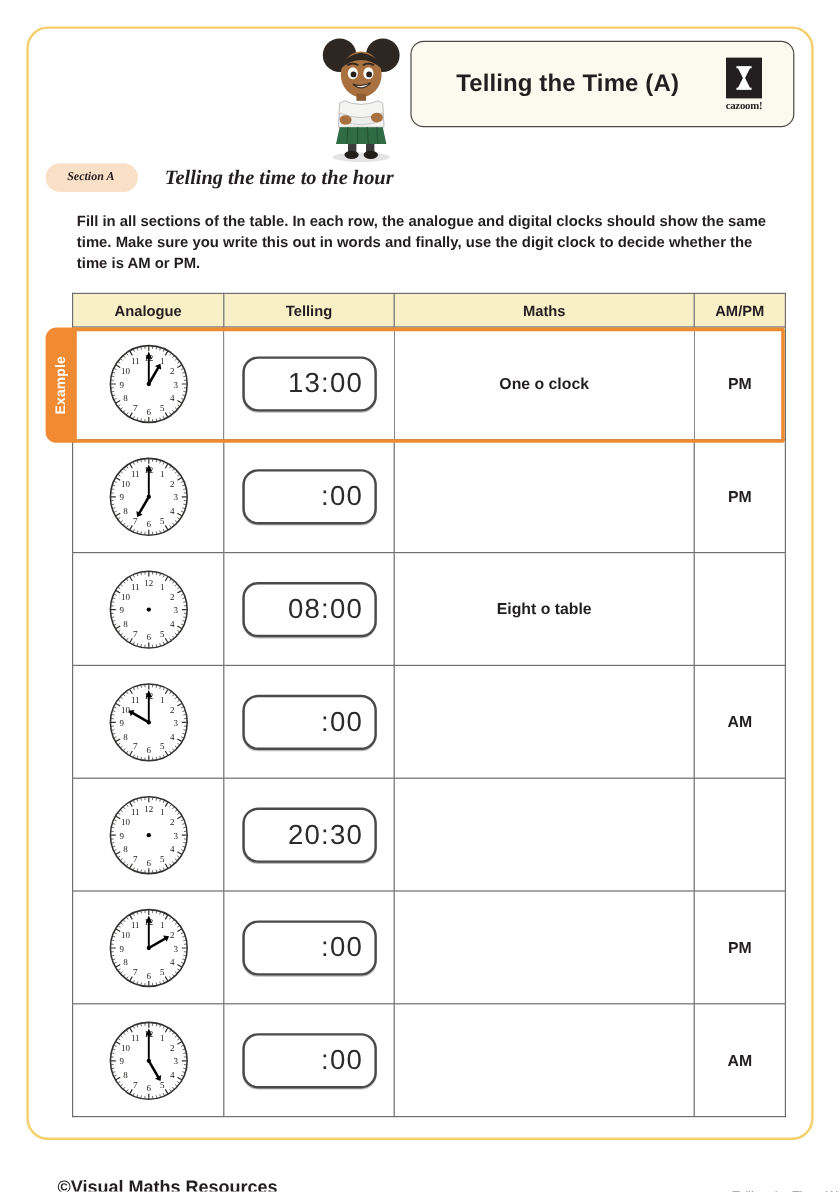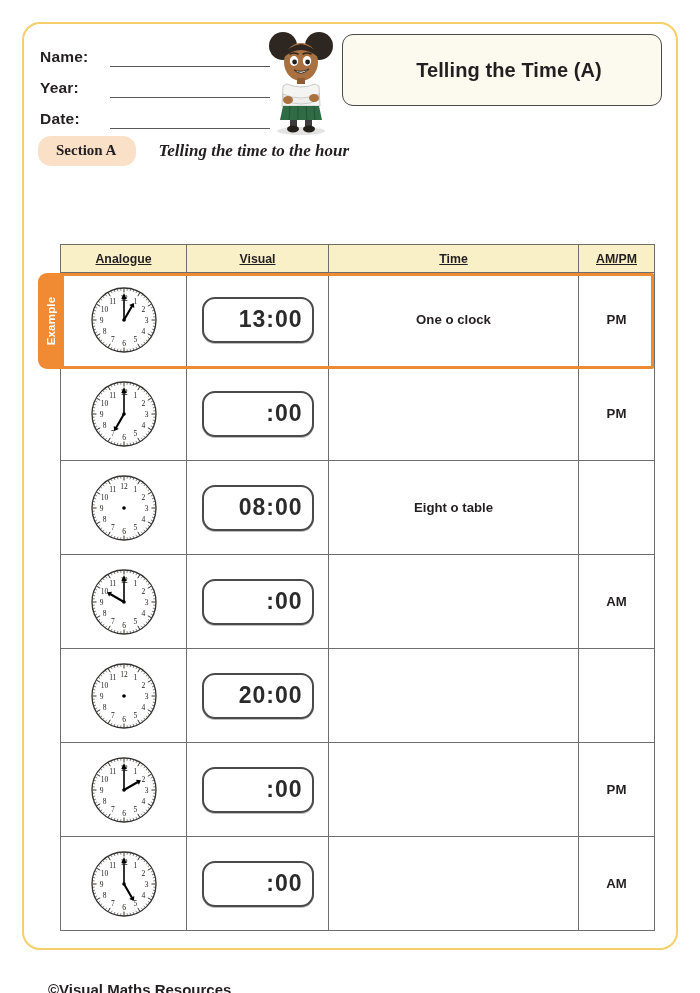--- a/index.html
+++ b/index.html
@@ -61,41 +61,41 @@
     font-size: 9px; font-weight: bold; color: #231f20;
     font-family: "Liberation Serif", serif; margin-top: 1px; letter-spacing: -.2px;
   }
 
   
   .section-bar { position: absolute; left: 14px; top: 112px; display: flex; align-items: center; }
   .section-pill {
     background: #fbe0c8; color: #231f20;
     padding: 6px 20px 7px 18px; border-radius: 13px;
     font-family: "Liberation Serif", serif;
-    font-weight: bold; font-size: 15px;
+    font-weight: bold; font-style: italic; font-size: 10px;
   }
   .section-title {
     margin-left: 22px;
     font-family: "Liberation Serif", serif;
     font-weight: bold; font-style: italic; font-size: 17px;
   }
 
   
   .instructions {
     position: absolute; left: 40px; top: 152px; width: 580px;
     font-size: 12.4px; font-weight: bold; line-height: 1.42; color: #231f20;
   }
 
   
   .table-wrap { position: absolute; left: 36px; top: 220px; width: 594px; }
   table.tt { border-collapse: collapse; width: 594px; table-layout: fixed; }
   table.tt th, table.tt td { border: 1px solid #6e6e6e; }
   table.tt th {
     background: #faf0c8; height: 28px;
-    font-size: 12.3px; font-weight: bold; color: #231f20; text-decoration: underline;
+    font-size: 12.3px; font-weight: bold; color: #231f20;
   }
   col.c-analogue { width: 126px; }
   col.c-digital  { width: 142px; }
   col.c-words    { width: 250px; }
   col.c-ampm     { width: 76px; }
 
   table.tt td { height: 94px; vertical-align: middle; text-align: center; background: #fff; }
   td.words-cell { font-size: 13.2px; font-weight: bold; margin-left: 41px; }
   td.ampm-cell  { font-size: 13.2px; font-weight: bold; }
 
@@ -124,53 +124,39 @@
   
   .digital {
     width: 112px; height: 46px; margin: 0 auto;
     border: 2.4px solid #4a4a4a; border-radius: 13px;
     background: #fff;
     box-shadow: inset 0 0 0 2px #ffffff, 0 1px 0 #bdbdbd;
     display: flex; align-items: center; justify-content: flex-end;
     padding-right: 9px;
   }
   .digital-text {
-    font-size: 23px; font-weight: bold; color: #2b2b2b;
+    font-size: 23px; font-weight: normal; color: #2b2b2b;
     letter-spacing: 1px; line-height: 1;
   }
 
   
   .clock-svg { display: block; margin: 0 auto; }
 
   
   .footer { position: absolute; left: 24px; top: 955px; width: 652px; }
   .foot-left { position: absolute; left: 0; top: 0; font-size: 15px; line-height: 1.45; font-weight: bold; }
   .foot-right { position: absolute; right: 0; top: 12px; font-size: 10.5px; }
 </style>
 </head>
 <body>
 
 <div class="page">
 
   <div class="header">
 
-    <div class="fields">
-      <div class="field-row">
-        <div class="field-label">Name:</div>
-        <div class="field-line"></div>
-      </div>
-      <div class="field-row">
-        <div class="field-label">Year:</div>
-        <div class="field-line"></div>
-      </div>
-      <div class="field-row">
-        <div class="field-label">Date:</div>
-        <div class="field-line"></div>
-      </div>
-    </div>
 
     <div class="character">
       <svg viewBox="0 0 90 112" width="90" height="112">
         <ellipse cx="45" cy="107" rx="24" ry="4" fill="#d9d9d9" opacity="0.75"></ellipse>
 
         <circle cx="27" cy="22" r="14" fill="#2e2620"></circle>
         <circle cx="63" cy="22" r="14" fill="#2e2620"></circle>
 
         <ellipse cx="45" cy="38" rx="17" ry="19" fill="#a9713f"></ellipse>
 
@@ -201,42 +187,53 @@
         <rect x="34" y="96" width="7" height="9" fill="#3c3c3c"></rect>
         <rect x="49" y="96" width="7" height="9" fill="#3c3c3c"></rect>
 
         <ellipse cx="37" cy="105" rx="6" ry="3.4" fill="#23201c"></ellipse>
         <ellipse cx="53" cy="105" rx="6" ry="3.4" fill="#23201c"></ellipse>
       </svg>
     </div>
 
     <div class="title-box">
       <div class="title-text">Telling the Time (A)</div>
+      <div class="logo">
+        <div class="logo-mark">
+          <svg viewBox="0 0 20 24" width="18" height="22">
+            <path d="M4 2 H16 L11 12 L16 22 H4 L9 12 Z" fill="#ffffff"></path>
+            <rect x="3" y="1" width="14" height="2" fill="#ffffff"></rect>
+            <rect x="3" y="21" width="14" height="2" fill="#ffffff"></rect>
+          </svg>
+        </div>
+        <div class="logo-word">cazoom!</div>
+      </div>
     </div>
   </div>
 
   <div class="section-bar">
     <div class="section-pill">Section A</div>
     <div class="section-title">Telling the time to the hour</div>
   </div>
 
+  <div class="instructions">Fill in all sections of the table. In each row, the analogue and digital clocks should show the same time. Make sure you write this out in words and finally, use the digit clock to decide whether the time is AM or PM.</div>
 
   <div class="table-wrap">
     <table class="tt">
       <colgroup>
         <col class="c-analogue">
           <col class="c-digital">
           <col class="c-words">
           <col class="c-ampm">
       </colgroup>
       <thead>
         <tr>
           <th>Analogue</th>
-          <th>Visual</th>
-          <th>Time</th>
+          <th>Telling</th>
+          <th>Maths</th>
           <th>AM/PM</th>
         </tr>
       </thead>
       <tbody id="table-body">
           <tr class="example-row">
             <td>
               <svg class="clock-svg" viewBox="0 0 76 76" width="76" height="76">
                 <circle cx="38" cy="38" r="32" fill="#ffffff" stroke="#33312f" stroke-width="1.3"></circle>
                 <line x1="38.00" y1="10.50" x2="38.00" y2="6.40" stroke="#33312f" stroke-width="1"></line>
                 <line x1="41.07" y1="8.76" x2="41.30" y2="6.57" stroke="#33312f" stroke-width="0.6"></line>
@@ -668,21 +665,21 @@
                 <text x="18.51" y="52.25" font-size="7.5" font-family="Liberation Serif, serif" fill="#23201c" text-anchor="middle">8</text>
                 <text x="15.50" y="41.00" font-size="7.5" font-family="Liberation Serif, serif" fill="#23201c" text-anchor="middle">9</text>
                 <text x="18.51" y="29.75" font-size="7.5" font-family="Liberation Serif, serif" fill="#23201c" text-anchor="middle">10</text>
                 <text x="26.75" y="21.51" font-size="7.5" font-family="Liberation Serif, serif" fill="#23201c" text-anchor="middle">11</text>
                 <text x="38.00" y="18.50" font-size="7.5" font-family="Liberation Serif, serif" fill="#23201c" text-anchor="middle">12</text>
                 <circle cx="38" cy="38" r="1.8" fill="#000"></circle>
               </svg>
             </td>
             <td>
               <div class="digital">
-                <span class="digital-text">20:00</span>
+                <span class="digital-text">20:30</span>
               </div>
             </td>
             <td class="words-cell"></td>
             <td class="ampm-cell"></td>
           </tr>
           <tr>
             <td>
               <svg class="clock-svg" viewBox="0 0 76 76" width="76" height="76">
                 <circle cx="38" cy="38" r="32" fill="#ffffff" stroke="#33312f" stroke-width="1.3"></circle>
                 <line x1="38.00" y1="10.50" x2="38.00" y2="6.40" stroke="#33312f" stroke-width="1"></line>

